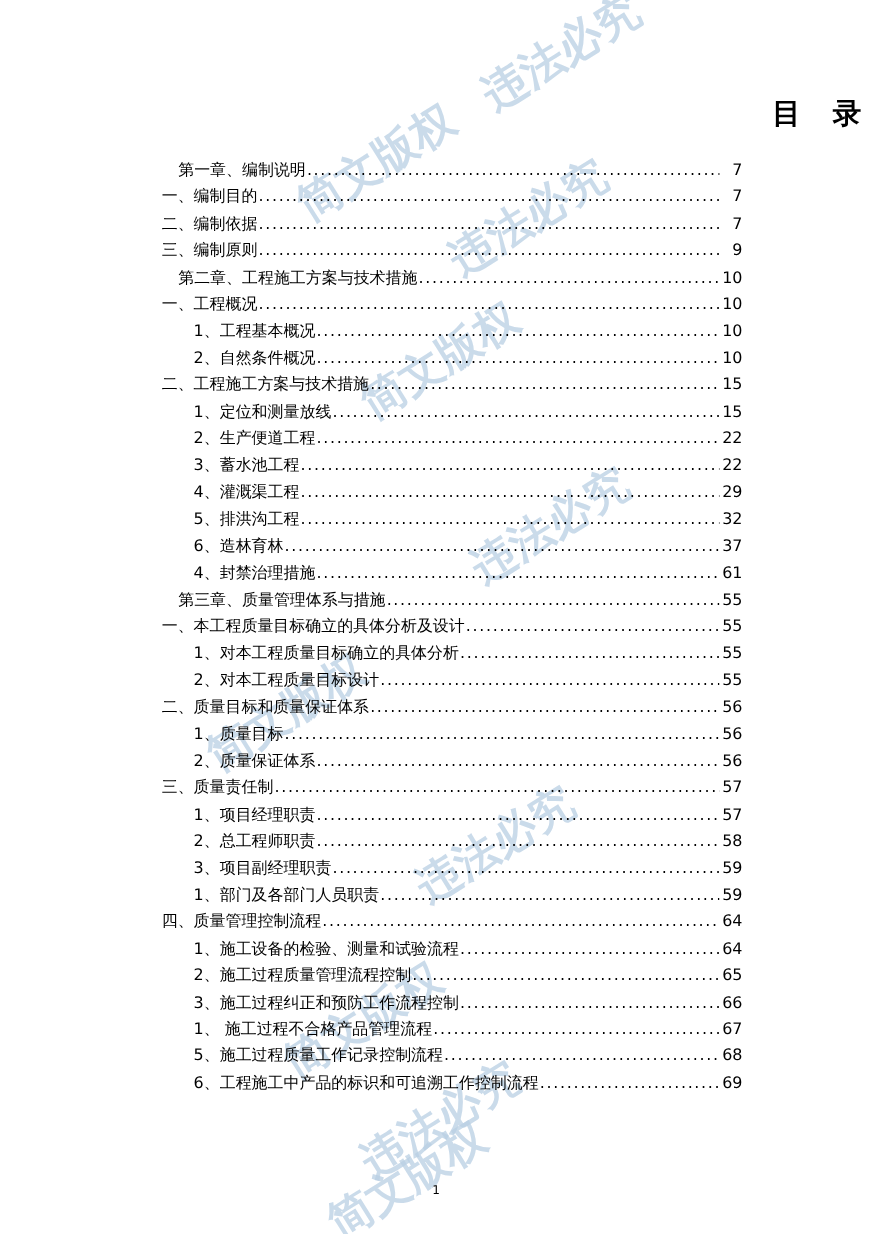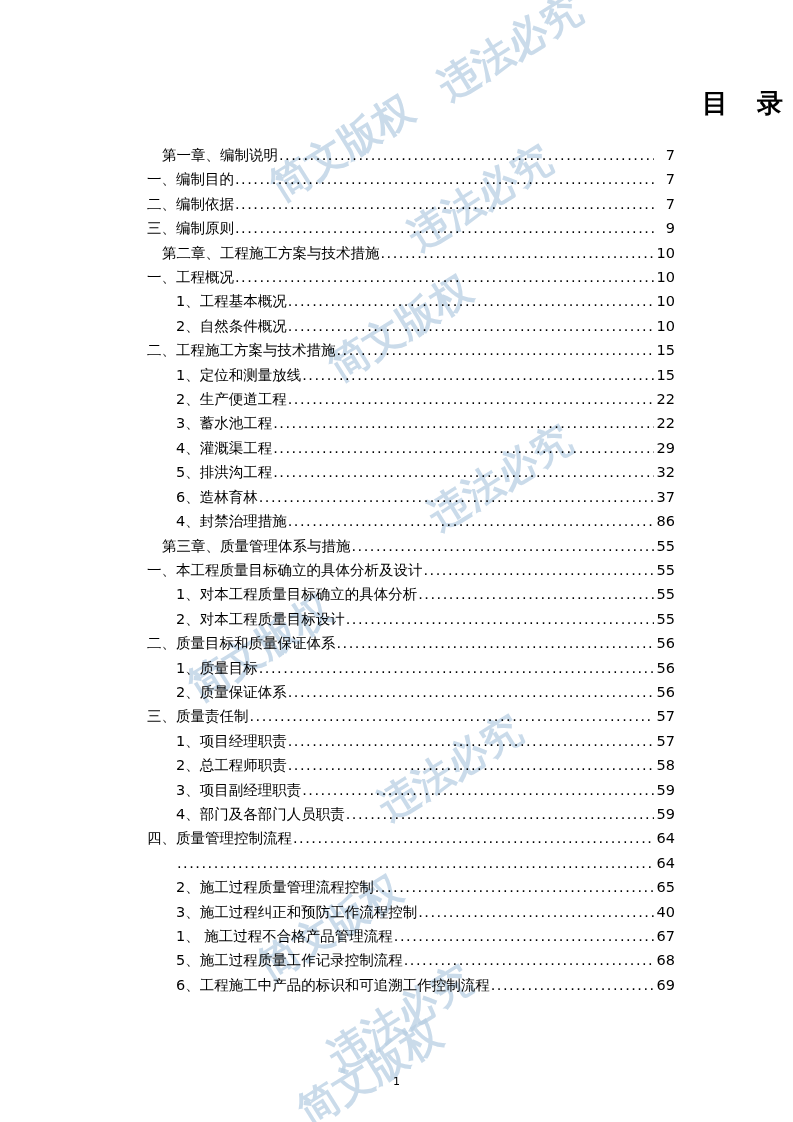--- a/index.html
+++ b/index.html
@@ -178,21 +178,21 @@
         <span class="toc-page">32</span>
       </div>
       <div class="toc-row lvl3">
         <span class="toc-label">6、造林育林</span>
         <span class="toc-dots">........................................................................................................................</span>
         <span class="toc-page">37</span>
       </div>
       <div class="toc-row lvl3">
         <span class="toc-label">4、封禁治理措施</span>
         <span class="toc-dots">........................................................................................................................</span>
-        <span class="toc-page">86</span>
+        <span class="toc-page">61</span>
       </div>
       <div class="toc-row lvl1">
         <span class="toc-label">第三章、质量管理体系与措施</span>
         <span class="toc-dots">........................................................................................................................</span>
         <span class="toc-page">55</span>
       </div>
       <div class="toc-row lvl2">
         <span class="toc-label">一、本工程质量目标确立的具体分析及设计</span>
         <span class="toc-dots">........................................................................................................................</span>
         <span class="toc-page">55</span>
@@ -236,42 +236,43 @@
         <span class="toc-label">2、总工程师职责</span>
         <span class="toc-dots">........................................................................................................................</span>
         <span class="toc-page">58</span>
       </div>
       <div class="toc-row lvl3">
         <span class="toc-label">3、项目副经理职责</span>
         <span class="toc-dots">........................................................................................................................</span>
         <span class="toc-page">59</span>
       </div>
       <div class="toc-row lvl3">
-        <span class="toc-label">4、部门及各部门人员职责</span>
+        <span class="toc-label">1、部门及各部门人员职责</span>
         <span class="toc-dots">........................................................................................................................</span>
         <span class="toc-page">59</span>
       </div>
       <div class="toc-row lvl2">
         <span class="toc-label">四、质量管理控制流程</span>
         <span class="toc-dots">........................................................................................................................</span>
         <span class="toc-page">64</span>
       </div>
       <div class="toc-row lvl3">
+        <span class="toc-label">1、施工设备的检验、测量和试验流程</span>
         <span class="toc-dots">........................................................................................................................</span>
         <span class="toc-page">64</span>
       </div>
       <div class="toc-row lvl3">
         <span class="toc-label">2、施工过程质量管理流程控制</span>
         <span class="toc-dots">........................................................................................................................</span>
         <span class="toc-page">65</span>
       </div>
       <div class="toc-row lvl3">
         <span class="toc-label">3、施工过程纠正和预防工作流程控制</span>
         <span class="toc-dots">........................................................................................................................</span>
-        <span class="toc-page">40</span>
+        <span class="toc-page">66</span>
       </div>
       <div class="toc-row lvl3">
         <span class="toc-label">1、    施工过程不合格产品管理流程</span>
         <span class="toc-dots">........................................................................................................................</span>
         <span class="toc-page">67</span>
       </div>
       <div class="toc-row lvl3">
         <span class="toc-label">5、施工过程质量工作记录控制流程</span>
         <span class="toc-dots">........................................................................................................................</span>
         <span class="toc-page">68</span>

